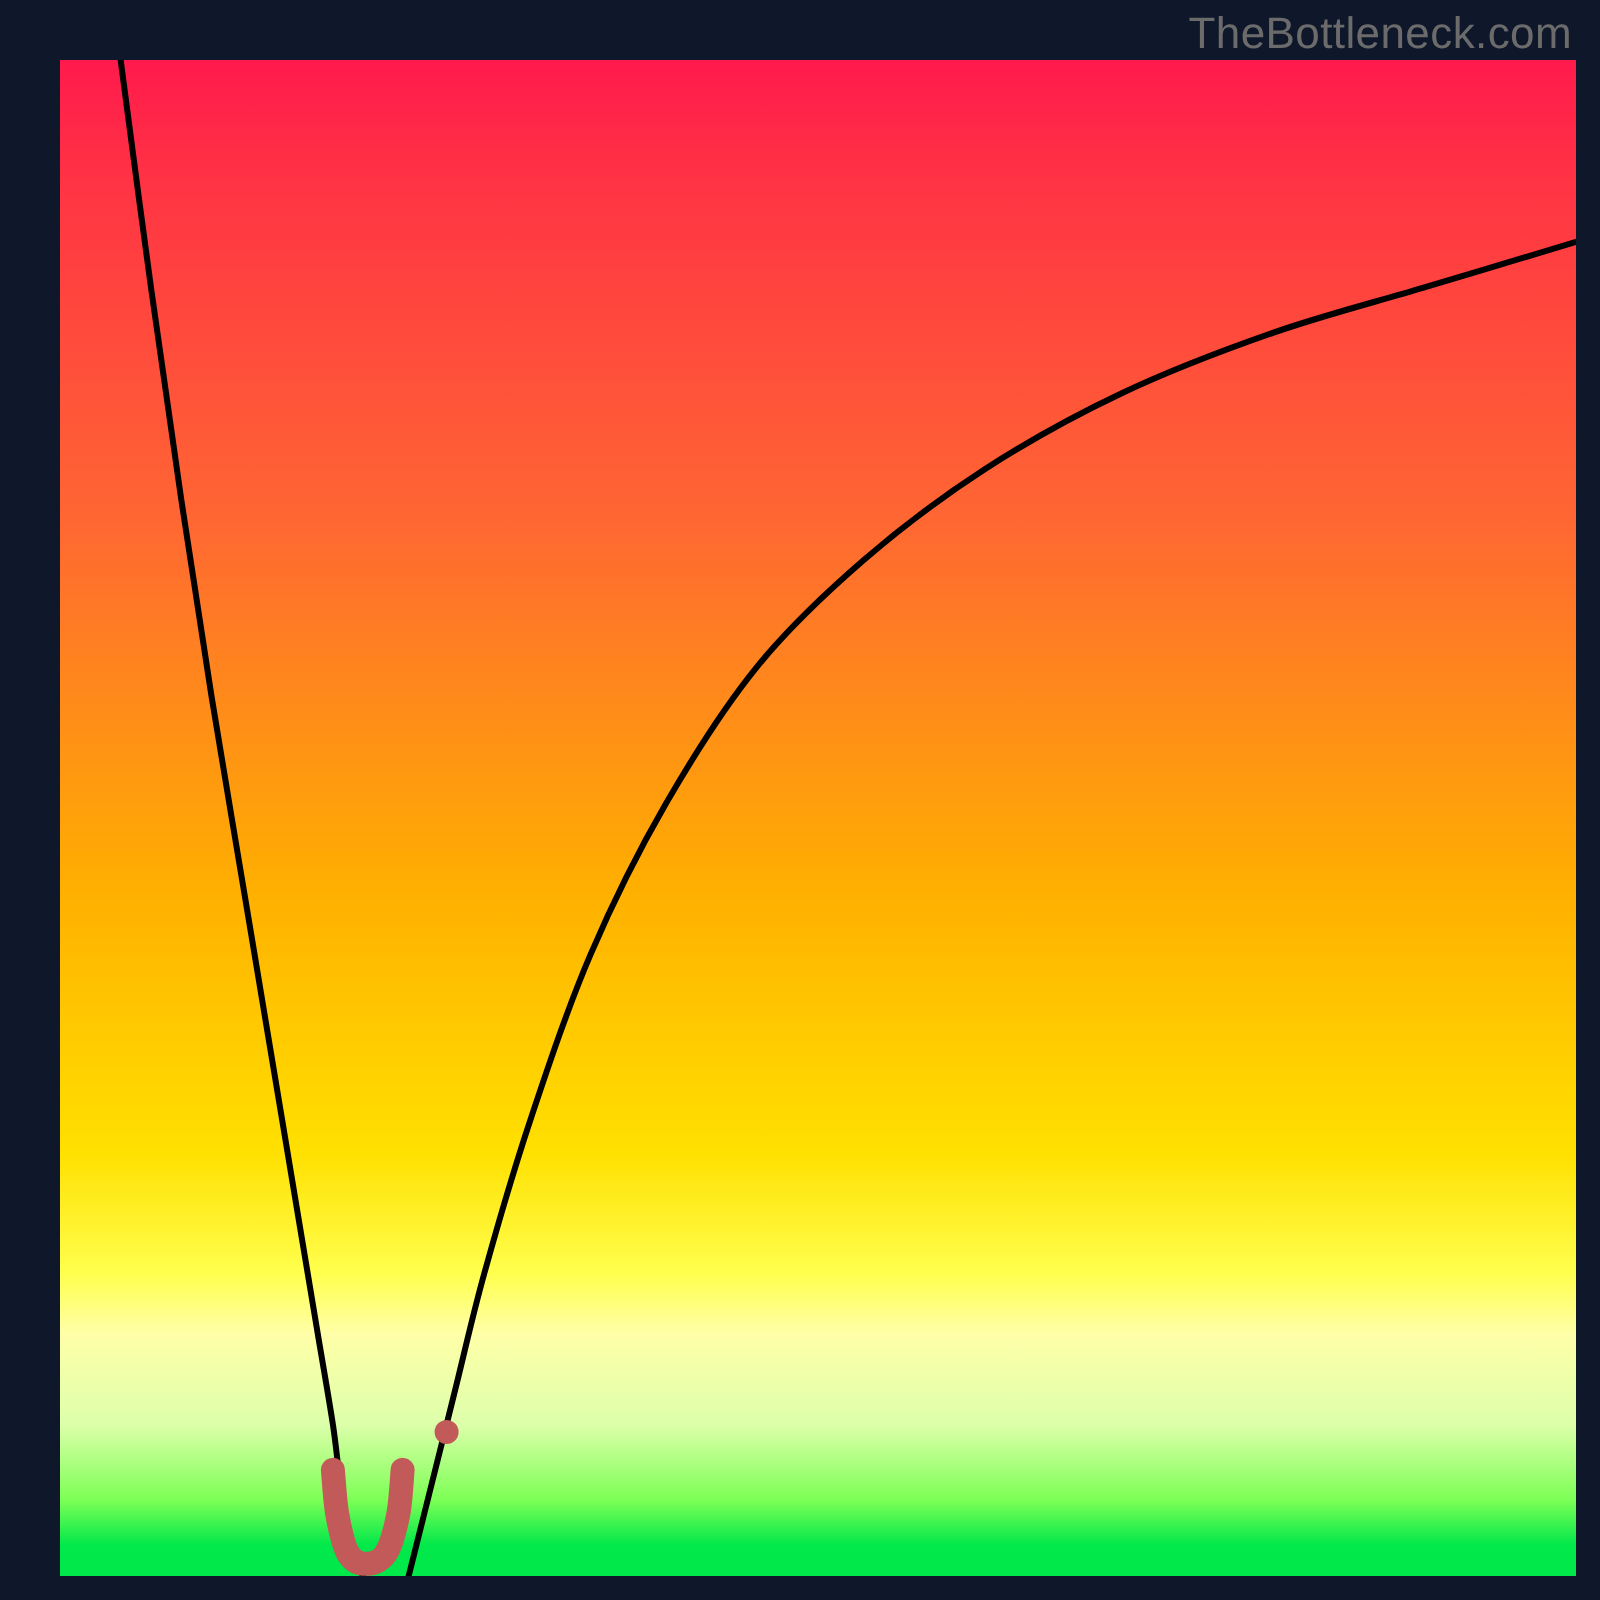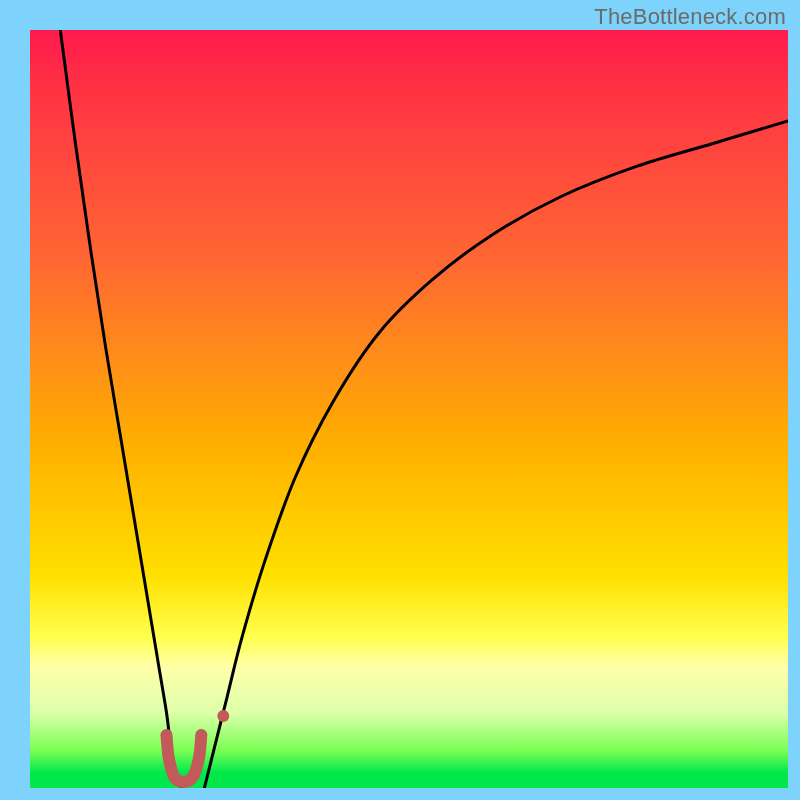--- a/index.html
+++ b/index.html
@@ -7,21 +7,21 @@
     padding: 0;
     width: 800px;
     height: 800px;
     overflow: hidden;
     background: #000;
     font-family: Arial, Helvetica, sans-serif;
   }
   .frame {
     position: absolute;
     inset: 0;
-    background: #7dd3fc;
+    background: #0f172a;
     padding-left: 19px;
   }
   .plot-area {
     position: absolute;
     left: 30px;
     top: 30px;
     width: 758px;
     height: 758px;
     overflow: hidden;
   }

